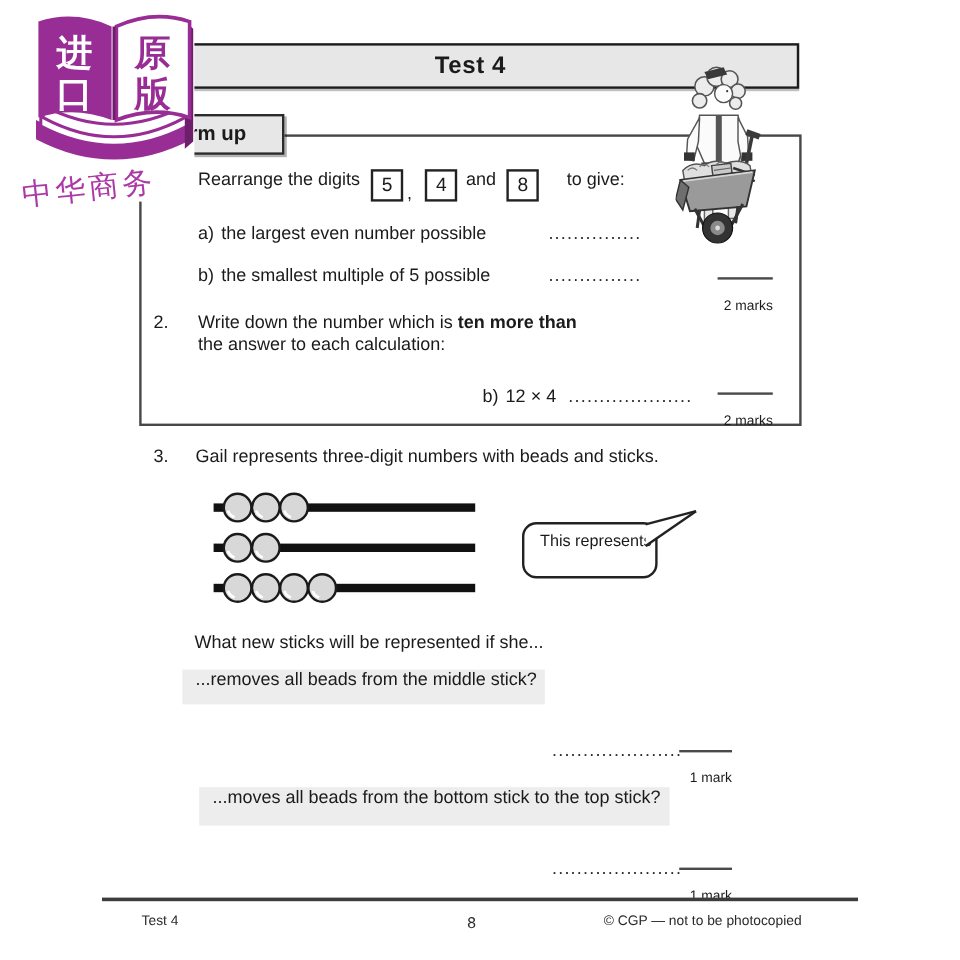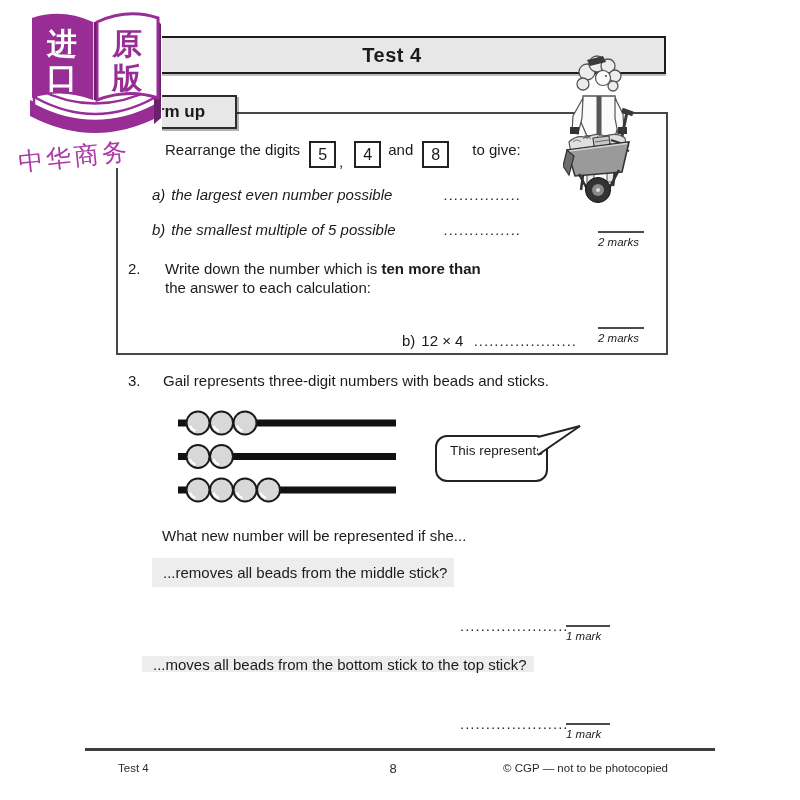--- a/index.html
+++ b/index.html
@@ -29,29 +29,29 @@
   }
   .q-number{font-size:15px;z-index:2;}
   .q-text{font-size:15px;z-index:2;}
   b.inlineb{font-weight:bold;}
   .digit-row{left:165px;top:141px;height:31px;display:flex;z-index:2;font-size:15px;}
   .digit-box{
     width:27px;height:27px;border:2px solid #222;box-sizing:border-box;
     display:flex;align-items:center;justify-content:center;font-size:16px;margin:0 3px 0 9px;background:#fff;
   }
   .digit-comma{align-self:flex-end;margin:0 2px 2px 0;}
-  .part-row{left:152px;top:0;width:460px;font-size:15px;z-index:2;font-style:italic;}
+  .part-row{left:165px;top:0;width:460px;font-size:15px;z-index:2;}
   .part-row .lbl{margin-right:6px;}
   .dots{color:#2a2a2a;letter-spacing:1px;}
   .dots-abs{position:absolute;left:292px;top:0;}
   .marks{
-    width:46px;border-top:2px solid #4a4a4a;text-align:left;font-size:11.5px;
-    padding-top:3px;color:#1c1c1c;z-index:2;white-space:nowrap;font-style:italic;
-  }
-  .hl-bar{background:#ededed;display:flex;align-items:center;padding-left:11px;font-size:15px;box-sizing:border-box;z-index:2;}
+    width:46px;border-top:2px solid #4a4a4a;text-align:right;font-size:11.5px;
+    padding-top:16px;color:#1c1c1c;z-index:2;white-space:nowrap;
+  }
+  .hl-bar{background:#ededed;display:flex;padding-left:11px;font-size:15px;box-sizing:border-box;z-index:2;}
   .bubble{
     left:435px;top:435px;width:113px;height:47px;border:2px solid #222;border-radius:12px;
     box-sizing:border-box;background:#fff;z-index:2;padding:5px 0 0 13px;
     font-size:13.5px;line-height:17px;
   }
   .bubble-tail{left:536px;top:423px;z-index:3;}
   .answer-dots{font-size:15px;color:#2a2a2a;letter-spacing:1px;z-index:2;}
   .footer-rule{left:85px;top:748px;width:630px;border-top:3px solid #3d3d3d;z-index:2;}
   .footer-text{font-size:11.5px;color:#2a2a2a;z-index:2;}
   svg text{font-family:"DejaVu Sans","Liberation Sans",sans-serif;}
@@ -90,21 +90,21 @@
   </div>
   <div class="abs marks" style="left:598px;top:231px">
     <span>2 marks</span>
   </div>
 
   <div class="abs q-number" style="left:128px;top:260px">2.</div>
   <div class="abs q-text" style="left:165px;top:260px">
     <span>Write down the number which is </span><b class="inlineb">ten more than</b>
   </div>
   <div class="abs q-text" style="left:165px;top:279px">the answer to each calculation:</div>
-  <div class="abs q-text" style="left:402px;top:332px">
+  <div class="abs q-text" style="left:402px;top:322px">
     <span class="lbl" style="margin-right:6px">b)</span><span>12 × 4</span>
     <span class="dots" style="margin-left:6px">....................</span>
   </div>
   <div class="abs marks" style="left:598px;top:327px">
     <span>2 marks</span>
   </div>
 
   <div class="abs q-number" style="left:128px;top:372px">3.</div>
   <div class="abs q-text" style="left:163px;top:372px">Gail represents three-digit numbers with beads and sticks.</div>
 
@@ -138,31 +138,31 @@
     <div>This represents</div>
   </div>
   <div class="abs bubble-tail">
     <svg width="50" height="36" viewBox="0 0 50 36">
       <path d="M2,14 L44,3 L2,32 Z" fill="#ffffff"></path>
       <path d="M2,14 L44,3" stroke="#222" stroke-width="2" fill="none"></path>
       <path d="M44,3 L2,32" stroke="#222" stroke-width="2" fill="none"></path>
     </svg>
   </div>
 
-  <div class="abs q-text" style="left:162px;top:527px">What new number will be represented if she...</div>
+  <div class="abs q-text" style="left:162px;top:527px">What new sticks will be represented if she...</div>
 
   <div class="abs hl-bar" style="left:152px;top:558px;width:302px;height:29px">
     <span>...removes all beads from the middle stick?</span>
   </div>
   <div class="abs answer-dots" style="left:460px;top:617px">.....................</div>
   <div class="abs marks" style="left:566px;top:625px;width:44px">
     <span>1 mark</span>
   </div>
 
-  <div class="abs hl-bar" style="left:142px;top:656px;width:392px;height:16px">
+  <div class="abs hl-bar" style="left:166px;top:656px;width:392px;height:32px">
     <span>...moves all beads from the bottom stick to the top stick?</span>
   </div>
   <div class="abs answer-dots" style="left:460px;top:715px">.....................</div>
   <div class="abs marks" style="left:566px;top:723px;width:44px">
     <span>1 mark</span>
   </div>
 
   <div class="abs footer-rule"></div>
   <div class="abs footer-text" style="left:118px;top:762px">Test 4</div>
   <div class="abs footer-text" style="left:118px;top:761px;width:550px;text-align:center;font-size:13px">8</div>

